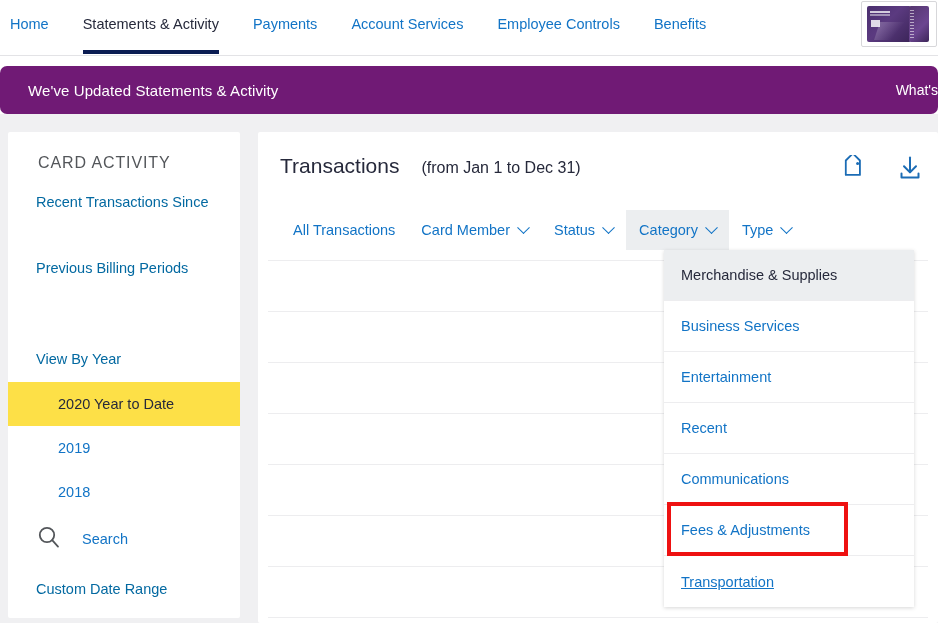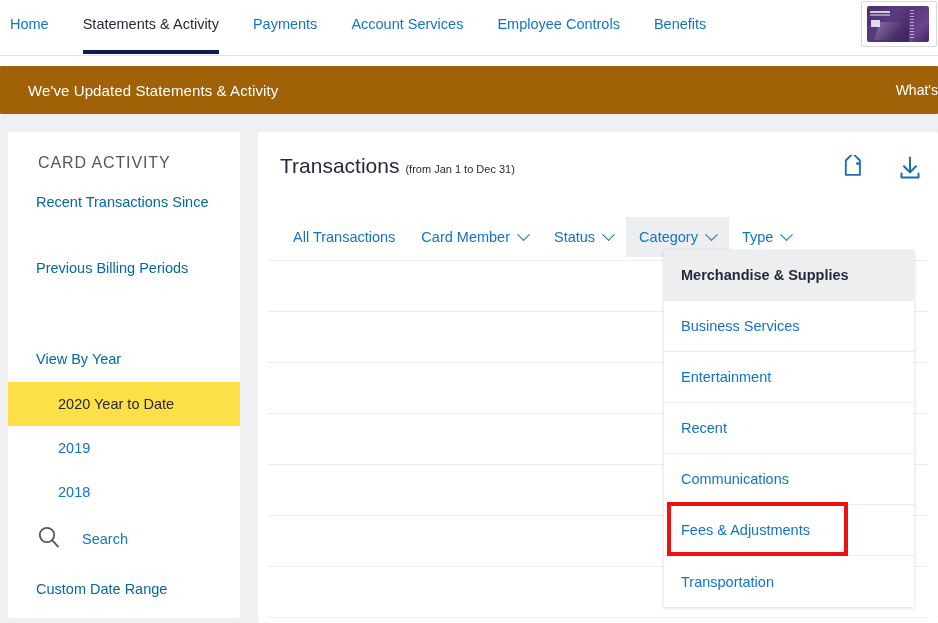--- a/index.html
+++ b/index.html
@@ -90,23 +90,23 @@
   }
   .card-back::before {
     content: "";
     position: absolute; left: 1px; top: 4px; width: 4px; height: 28px;
     background: repeating-linear-gradient(to bottom, rgba(255,255,255,.55) 0 1px, transparent 1px 3px);
   }
 
   
   .banner {
     position: absolute; left: 0; top: 66px; width: 938px; height: 48px;
-    background: #a16207;
+    background: #701a75;
     display: flex; align-items: center;
-    border-radius: 1px;
+    border-radius: 7px;
   }
   .banner-text {
     color: #ffffff; font-size: 15px; margin-left: 28px; font-weight: 400;
     letter-spacing: .1px;
   }
   .banner-link {
     position: absolute; right: 0; top: 50%; transform: translateY(-50%);
     color: #ffffff; font-size: 14px; white-space: nowrap; cursor: pointer;
   }
 
@@ -149,31 +149,31 @@
     position: absolute; left: 258px; top: 132px; width: 680px; height: 491px;
     background: #ffffff;
     border-radius: 2px;
     overflow: hidden;
   }
   .main-title-row {
     position: absolute; left: 22px; top: 22px;
     display: flex; align-items: baseline;
   }
   .main-title { font-size: 21px; color: #26293b; font-weight: 400; }
-  .main-title-sub { font-size: 11px; color: #26293b; margin-left: 6px; }
+  .main-title-sub { font-size: 16px; color: #26293b; margin-left: 22px; }
 
   .header-icons {
     position: absolute; right: 14px; top: 22px;
     display: flex; align-items: center; gap: 30px;
   }
   .hicon { cursor: pointer; line-height: 0; }
 
   
   .filters {
-    position: absolute; left: 22px; top: 85px;
+    position: absolute; left: 22px; top: 78px;
     display: flex; align-items: stretch; height: 40px;
   }
   .filter {
     display: flex; align-items: center; gap: 9px;
     padding: 0 13px;
     font-size: 14.5px; color: #1274c6; cursor: pointer; white-space: nowrap;
   }
   .filter.active-filter { background: #eceef0; }
   .chev {
     width: 9px; height: 9px;
@@ -197,22 +197,22 @@
     z-index: 20;
   }
   .dd-item {
     height: 51px; display: flex; align-items: center;
     padding-left: 17px;
     font-size: 14.5px; color: #1274c6;
     border-bottom: 1px solid #ededef;
     cursor: pointer;
     background: #ffffff;
   }
-  .dd-item.selected { background: #eceef0; color: #26293b; font-weight: bold; }
-  .dd-item:last-child { border-bottom: none; }
+  .dd-item.selected { background: #eceef0; color: #26293b; }
+  .dd-item:last-child { border-bottom: none; text-decoration: underline; }
 
   
   .redbox {
     position: absolute; left: 667px; top: 502px;
     width: 181px; height: 54px;
     border: 4px solid #ee1111;
     z-index: 40;
     pointer-events: none;
   }
 </style>

